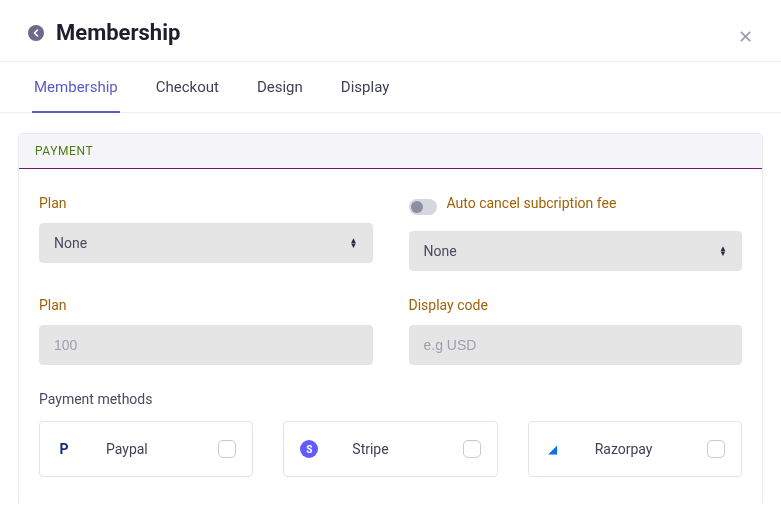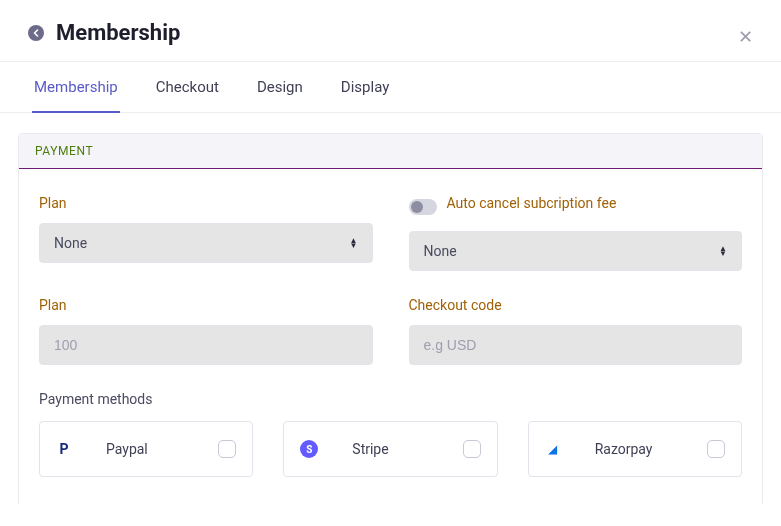--- a/index.html
+++ b/index.html
@@ -293,21 +293,21 @@
         </div>
 
         <div class="row">
           <div class="col">
             <span class="label">Plan</span>
             <div class="input">
               <input type="text" placeholder="100" style="">
             </div>
           </div>
           <div class="col">
-            <span class="label">Checkout code</span>
+            <span class="label">Display code</span>
             <div class="input">
               <input type="text" placeholder="e.g USD" style="">
             </div>
           </div>
         </div>
 
         <div class="methods-header">
           <span class="methods-label">Payment methods</span>
         </div>
 

